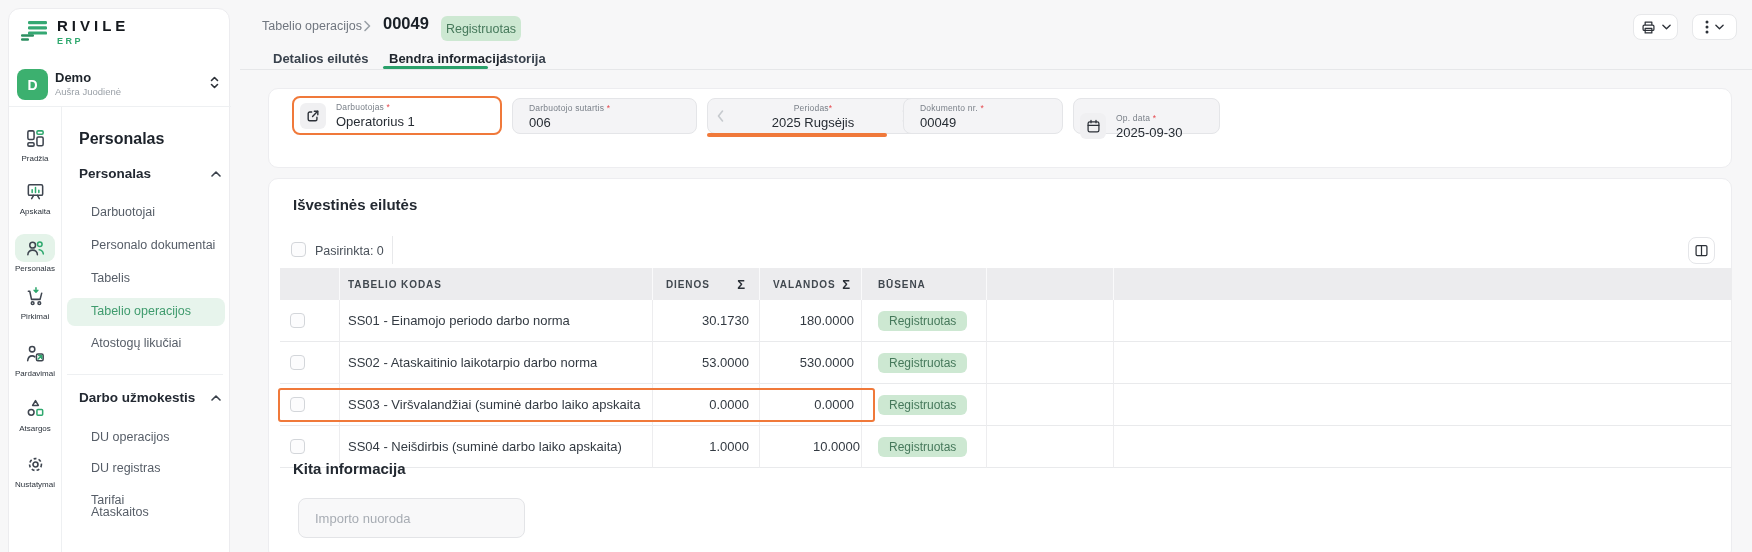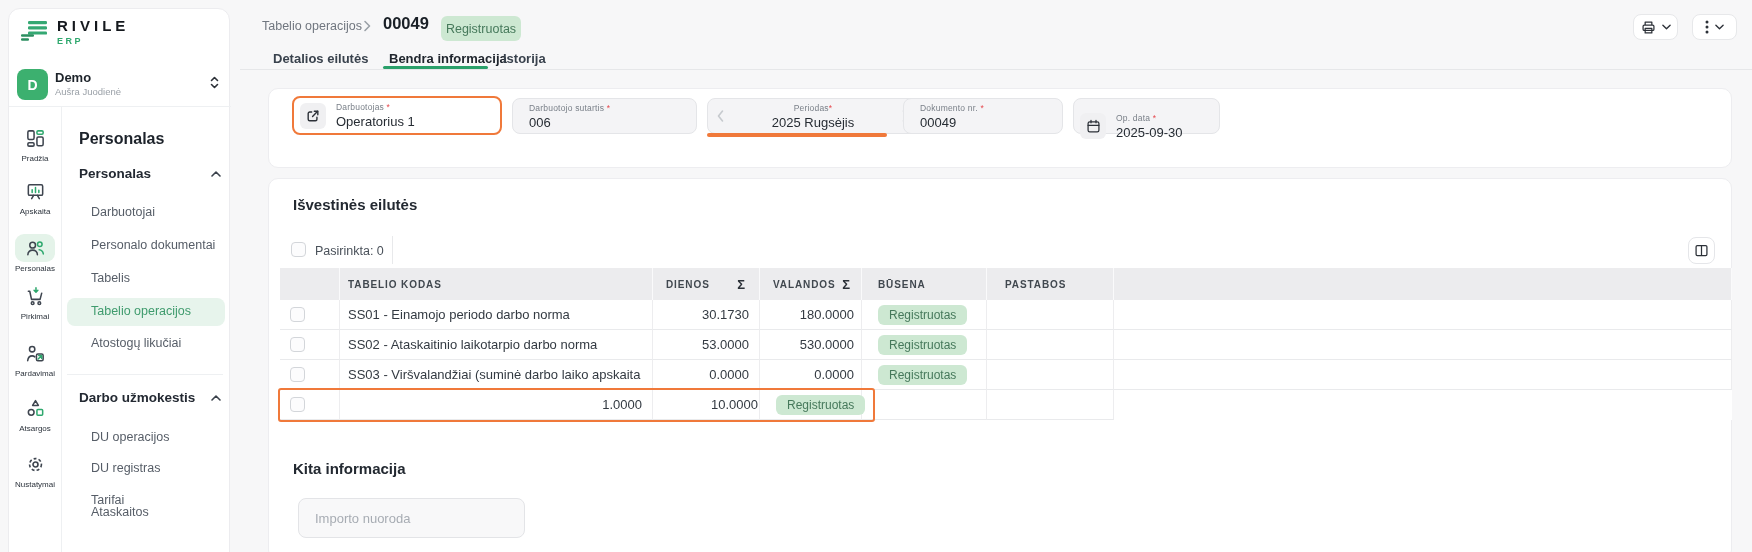--- a/index.html
+++ b/index.html
@@ -55,21 +55,21 @@
   .section-title { font-size:15px; font-weight:800; color:#232931; }
   .checkbox { width:15px; height:15px; border:1.5px solid #d3d6da; border-radius:4px; background:#fcfcfd; cursor:pointer; }
   .sel-label { font-size:12.5px; color:#4a515a; }
   .sq-btn { background:#fff; border:1px solid #e5e6e9; border-radius:8px; display:flex; align-items:center; justify-content:center; cursor:pointer; }
 
   
   .tbl { left:280px; top:268px; width:1452px; }
   .t-head, .t-row { display:grid; grid-template-columns:60px 313px 107px 102px 125px 127px 1fr; }
   .t-head { height:32px; background:#ececee; }
   .t-head > div { display:flex; align-items:center; font-size:10px; font-weight:700; letter-spacing:0.9px; color:#41484f; border-right:1px solid #fafafb; }
-  .t-row { height:30px; background:#fff; }
+  .t-row { height:42px; background:#fff; }
   .t-row > div { display:flex; align-items:center; border-right:1px solid #ededef; border-bottom:1px solid #e9eaec; font-size:13px; color:#333a42; }
   .num { justify-content:flex-end; }
   .row-badge { padding:3px 11px; background:#cde8d2; color:#46795b; border-radius:6px; font-size:12px; margin-left:16px; }
   .sum { font-size:13px; font-weight:700; color:#2c3138; }
   .hl-rect { border:2.5px solid #f0793a; border-radius:3px; pointer-events:none; }
 
   .import-input { left:298px; top:498px; width:227px; height:40px; border-radius:8px; background:#f8f8f9; border:1px solid #e3e4e7; padding:0 16px; font-size:13px; color:#262c33; font-family:"Liberation Sans", sans-serif; outline:none; }
   .import-input::placeholder { color:#a7acb3; }
 
   svg { display:block; }
@@ -351,21 +351,20 @@
       <div style="padding-left:8px;">TABELIO KODAS</div>
       <div style="justify-content:space-between;padding:0 13px;">
         <span>DIENOS</span>
         <span class="sum">Σ</span>
       </div>
       <div style="justify-content:space-between;padding:0 10px 0 13px;">
         <span>VALANDOS</span>
         <span class="sum">Σ</span>
       </div>
       <div style="padding-left:16px;">BŪSENA</div>
-      <div style="padding-left:18px;">PASTABOS</div>
       <div></div>
     </div>
 
     <div class="t-row">
       <div>
           <span class="checkbox" style="margin-left:10px;"></span>
         </div>
       <div style="padding-left:8px;">SS01 - Einamojo periodo darbo norma</div>
       <div class="num" style="padding-right:10px;">30.1730</div>
       <div class="num" style="padding-right:7px;">180.0000</div>
@@ -398,20 +397,21 @@
       <div>
           <span class="row-badge">Registruotas</span>
         </div>
       <div></div>
       <div></div>
     </div>
     <div class="t-row">
       <div>
           <span class="checkbox" style="margin-left:10px;"></span>
         </div>
+      <div style="padding-left:8px;">SS04 - Neišdirbis (suminė darbo laiko apskaita)</div>
       <div class="num" style="padding-right:10px;">1.0000</div>
       <div class="num" style="padding-right:1px;text-align:right;">10.0000</div>
       <div>
           <span class="row-badge">Registruotas</span>
         </div>
       <div></div>
       <div></div>
     </div>
   </div>
 

